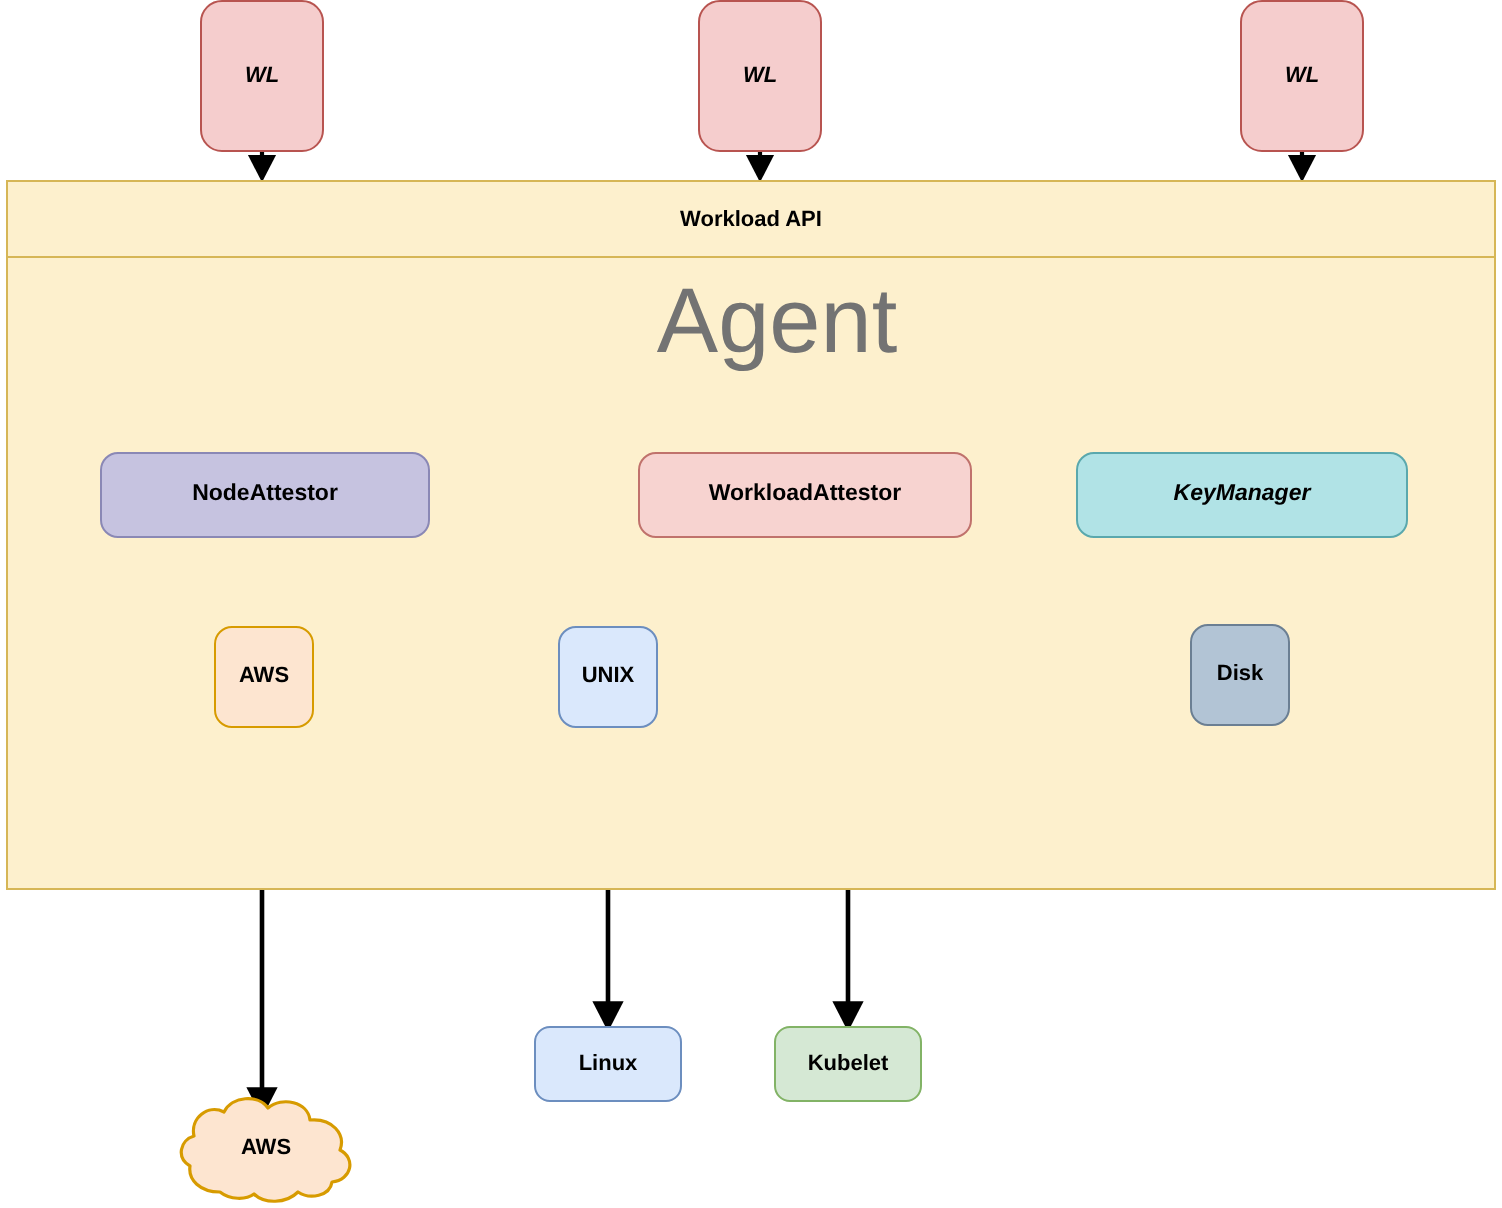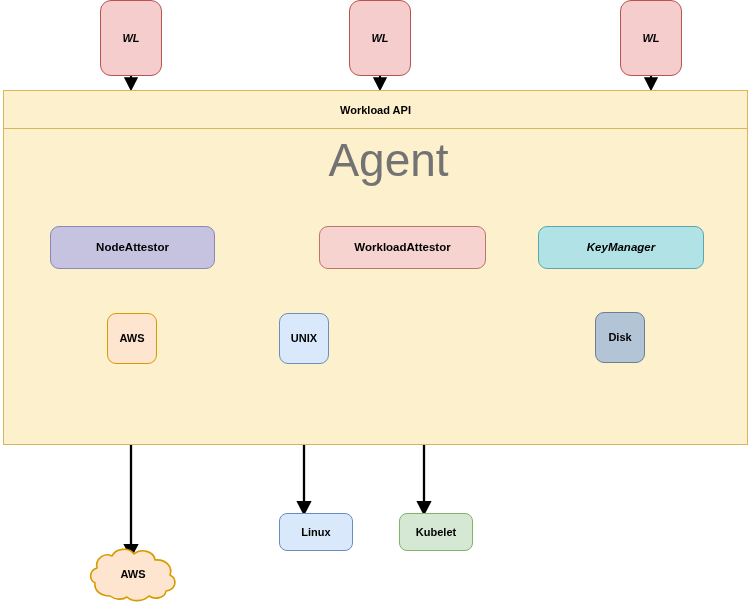--- a/index.html
+++ b/index.html
@@ -107,21 +107,20 @@
   .sb-k8s { background: #d5e8d4; border-color: #82b366; }
   .sb-disk { background: #b2c4d5; border-color: #6b7f93; }
   
   .leaf-box {
     width: 74px;
     height: 38px;
     border-radius: 8px;
     font-size: 11px;
     border-width: 1.4px;
     border-style: solid;
-    margin-left: 12px;
   }
   .lb-linux { background: #dae8fc; border-color: #6c8ebf; }
   .lb-kubelet { background: #d5e8d4; border-color: #82b366; }
   
   .cloud-wrap {
     position: absolute;
     left: 86px;
     top: 546px;
     width: 94px;
     height: 56px;

